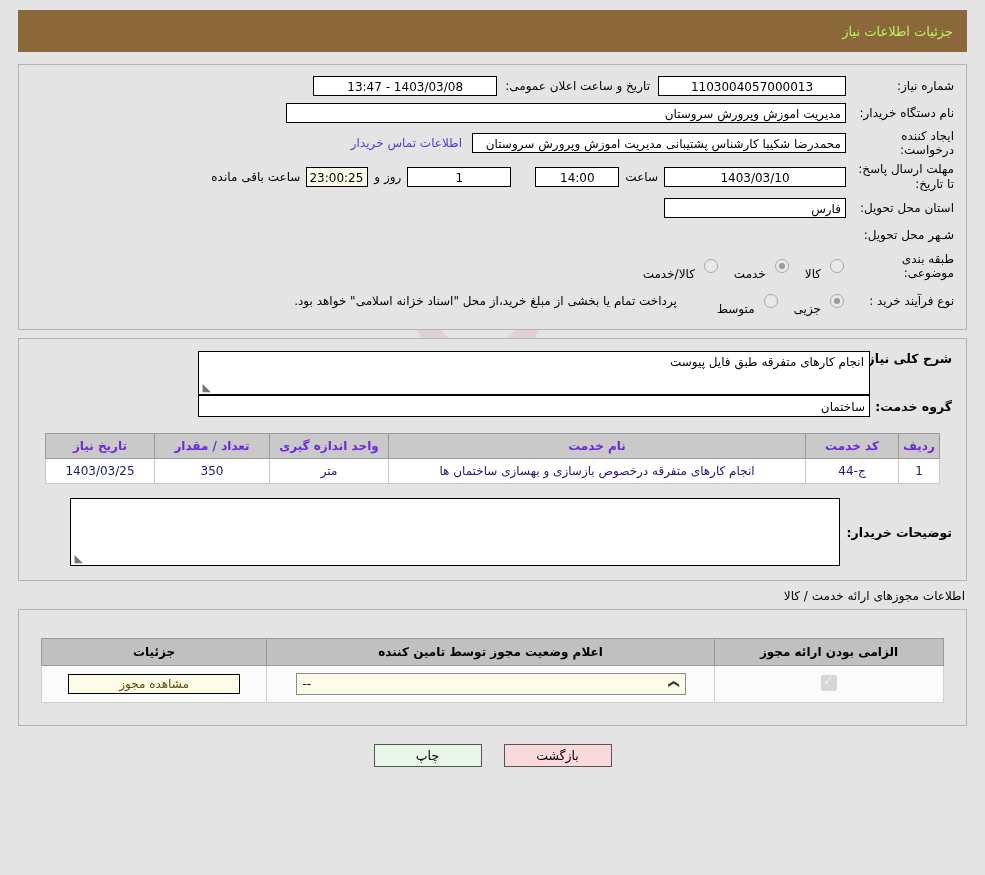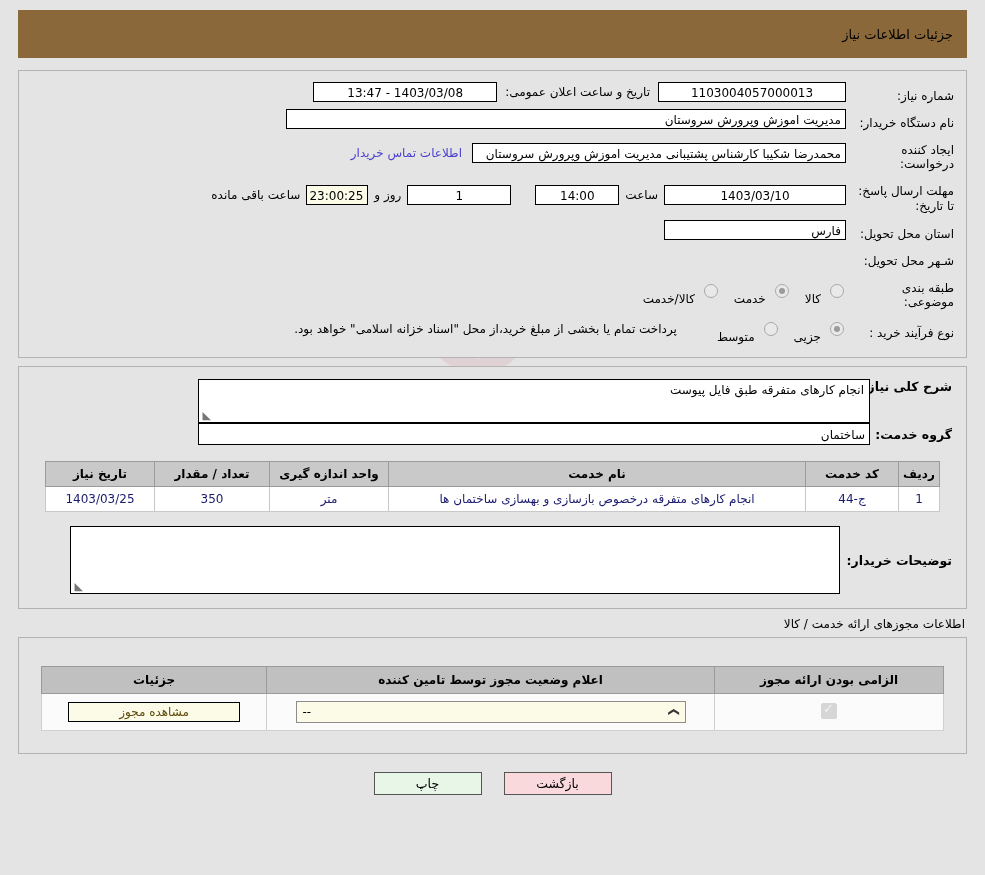--- a/index.html
+++ b/index.html
@@ -44,23 +44,23 @@
     direction: ltr;
     pointer-events: none;
     z-index: 0;
   }
 
   .layer { position: relative; z-index: 2; }
 
   
   .titlebar {
     margin: 10px 18px 0 18px;
-    height: 48px;
+    height: 42px;
     background: #8b6839;
-    color: #000000;
+    color: #bef264;
     display: flex;
     align-items: center;
     justify-content: flex-start;
     padding: 0 14px;
     font-size: 13px;
     box-sizing: border-box;
   }
 
   
   .panel {
@@ -80,21 +80,20 @@
     min-height: 22px;
   }
   .lbl {
     width: 108px;
     flex: none;
     text-align: right;
     padding-left: 8px;
     font-size: 12px;
     color: #000;
     box-sizing: border-box;
-    margin-top: 8px;
   }
   .lbl.wide { width: 108px; line-height: 1.25; }
 
   .inp {
     background: #ffffff;
     border: 1px solid #000000;
     height: 20px;
     line-height: 20px;
     padding: 0 4px;
     font-size: 12px;
@@ -207,21 +206,21 @@
     font-size: 12px;
     background: #fff;
     border: 1px solid #9a9a9a;
   }
   table.grid th {
     background: #c9c9c9;
     border: 1px solid #9a9a9a;
     font-weight: bold;
     padding: 5px 4px;
     font-size: 12px;
-    color: #000000;
+    color: #6d28d9;
     text-align: center;
     white-space: nowrap;
   }
   table.grid td {
     background: #ffffff;
     border: 1px solid #c8c8c8;
     padding: 5px 6px;
     text-align: center;
     font-size: 12px;
     color: #1a1a6e;

